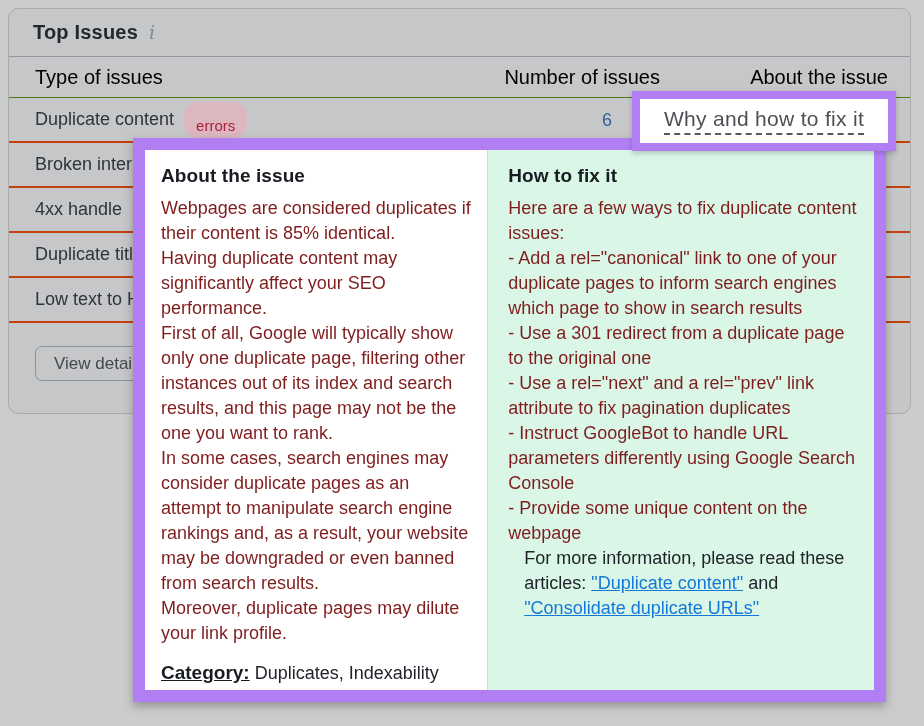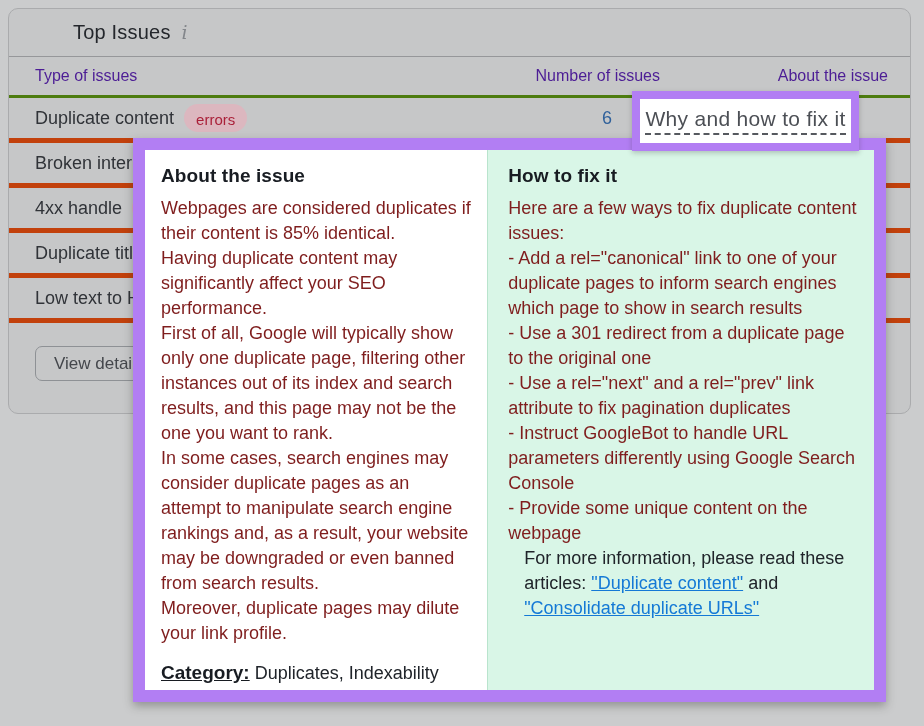--- a/index.html
+++ b/index.html
@@ -13,54 +13,54 @@
   
   .panel {
     position:absolute; left:8px; top:8px; width:903px; height:406px;
     background:#c6c7c8; border:1px solid #aaabad; border-radius:10px;
     overflow:hidden; z-index:1;
   }
   .panel-title-row {
     height:48px; display:flex; align-items:center; padding:0 24px;
     border-bottom:1px solid #96979a;
   }
-  .panel-title { font-size:20px; font-weight:400; color:#24272c; letter-spacing:.2px;margin-left:40px; }
+  .panel-title { font-size:20px; font-weight:700; color:#24272c; letter-spacing:.2px; }
   .info-ic {
     margin-left:11px; font-family:"DejaVu Serif", serif; font-style:italic;
     font-size:19px; color:#83868b; line-height:1; cursor:pointer;
   }
-  .cols-row { position:relative; height:41px; border-bottom:3px solid #4d7c0f; font-size:16px; color:#4c1d95; }
+  .cols-row { position:relative; height:41px; border-bottom:1px solid #4d7c0f; font-size:20px; color:#000000; }
   .cols-row span { position:absolute; top:50%; transform:translateY(-50%); white-space:nowrap; }
   .col-type  { left:26px; }
   .col-num   { right:250px; }
   .col-about { right:22px; }
 
   .row {
-    position:relative; height:45px; border-bottom:5px solid #c2410c;
+    position:relative; height:45px; border-bottom:2px solid #c2410c;
     display:flex; align-items:center; padding:0 26px; white-space:nowrap;
   }
   .row-label { font-size:18px; color:#303338; }
   .badge {
-    margin-left:10px; padding:8px 12px 5px; border-radius:14px;
+    margin-left:10px; padding:16px 12px 5px; border-radius:14px;
     background:#dcb7bf; color:#aa2039; font-size:15px; line-height:1;
   }
   .count {
     position:absolute; right:298px; top:50%; transform:translateY(-50%);
     color:#30619b; font-size:18px; text-decoration:none; cursor:pointer;
   }
   .panel-footer { position:relative; height:82px; }
   .view-details {
     position:absolute; left:26px; top:23px; height:35px; padding:0 18px;
     background:transparent; border:1px solid #8e9195; border-radius:7px;
     color:#44474c; font-size:17px; font-family:inherit; cursor:pointer; white-space:nowrap;
   }
 
   
   .hl-box {
-    position:absolute; left:632px; top:91px; width:227px; height:60px;
+    position:absolute; left:632px; top:91px; width:264px; height:60px;
     background:#b27ef3; padding:8px; z-index:6;
     box-shadow:0 2px 5px rgba(40,40,40,.25);
   }
   .hl-inner {
     width:100%; height:100%; background:#ffffff;
     display:flex; align-items:center; justify-content:center;
   }
   .hl-link {
     font-size:21px; color:#4c4f55; text-decoration:none; letter-spacing:.3px;
     border-bottom:2px dashed #56595f; padding-bottom:2px; cursor:pointer; white-space:nowrap;

